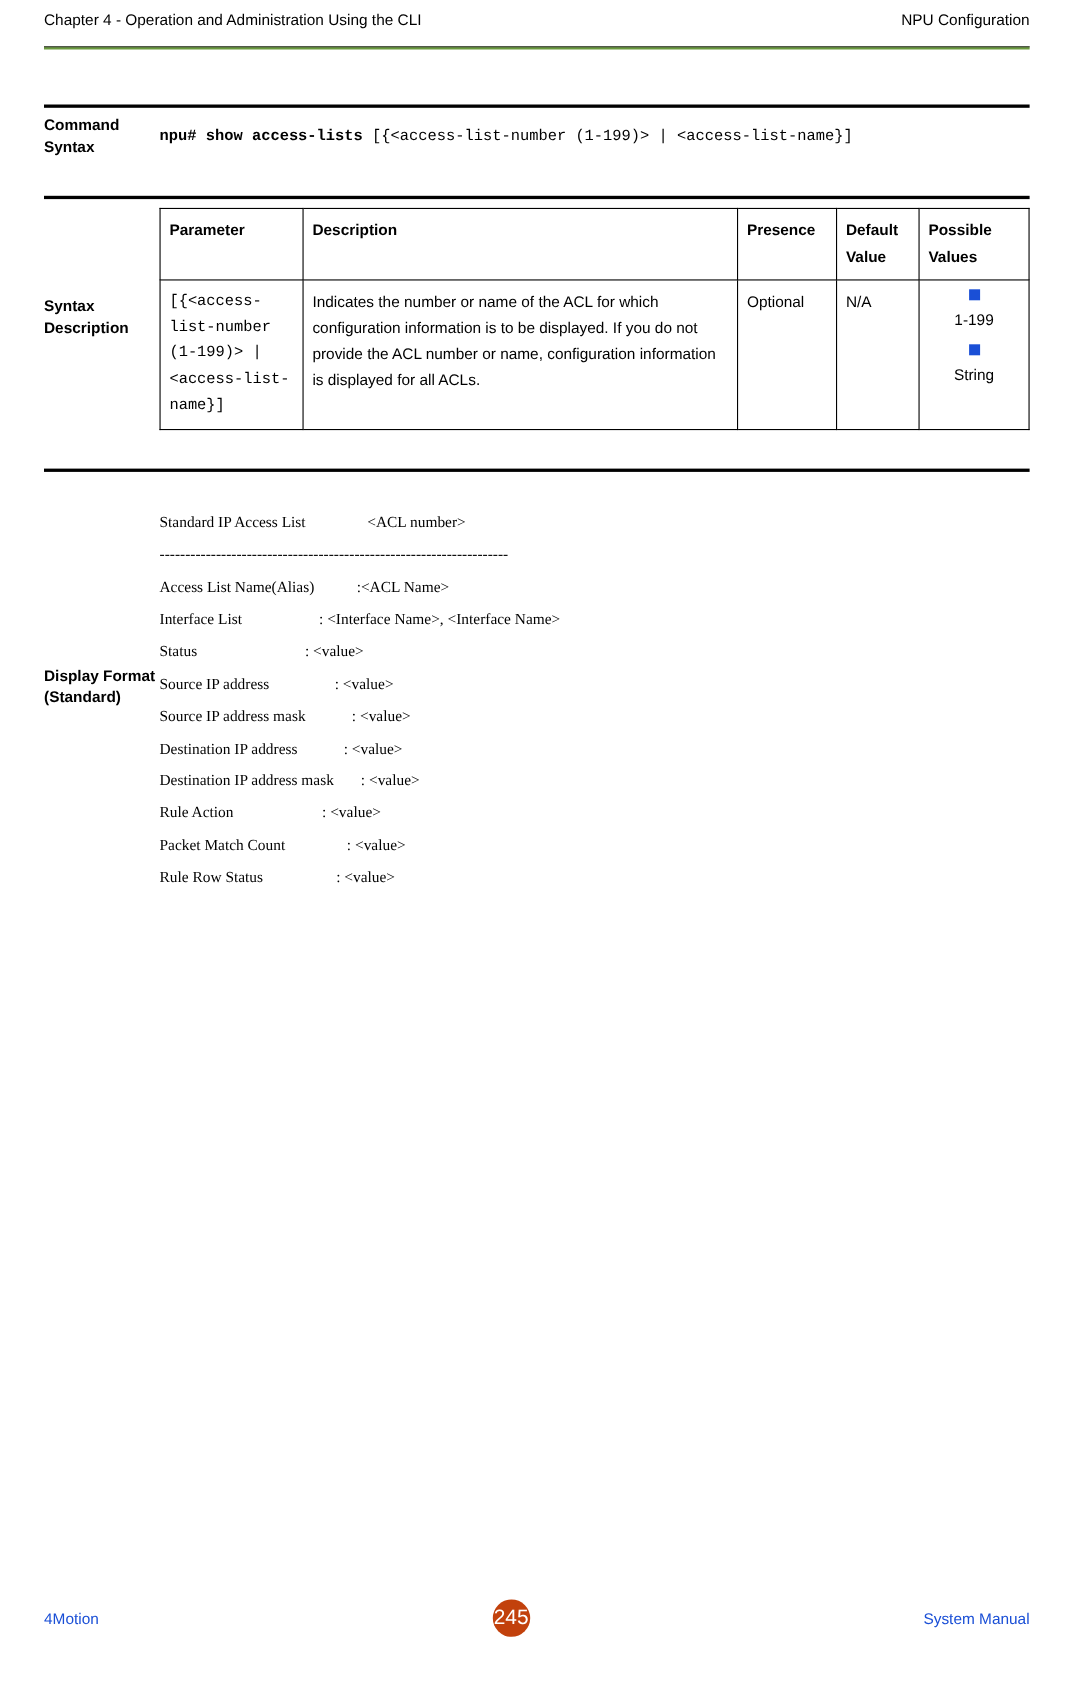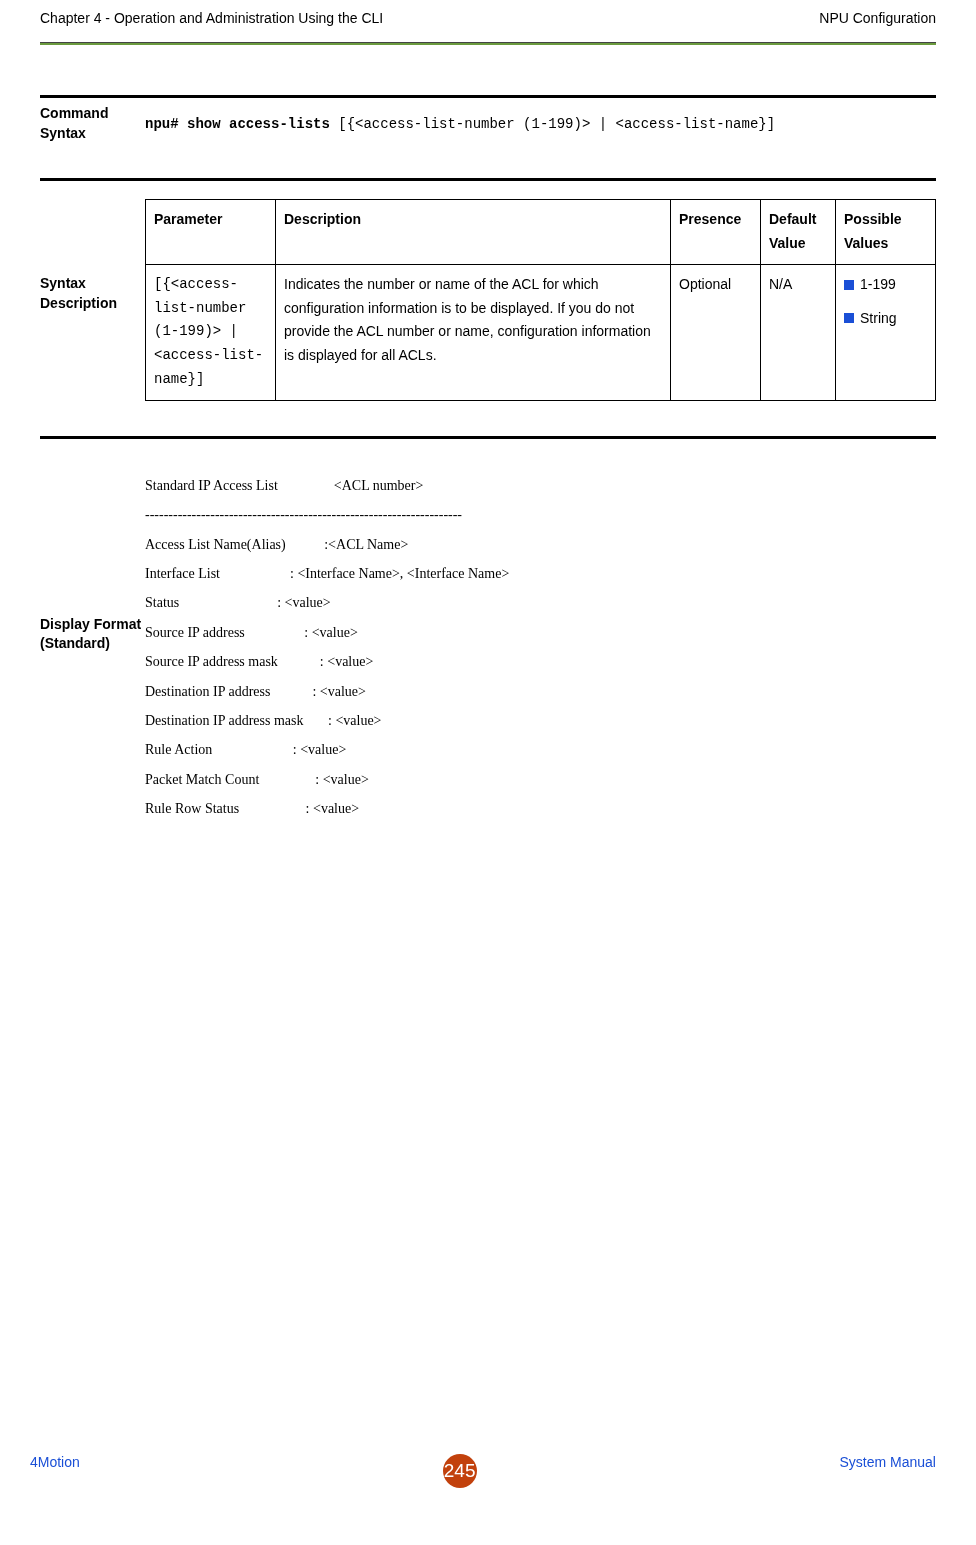--- a/index.html
+++ b/index.html
@@ -51,57 +51,59 @@
     width:100%;
   }
   .mono {
     font-family: "Courier New", Courier, monospace;
     font-size: 14px;
   }
   .bold { font-weight: bold; }
   table.param {
     border-collapse: collapse;
     width: 100%;
-    margin-top: 12px;
+    margin-top: 2px;
     padding-left: 35px;
   }
   table.param th, table.param td {
     border: 1px solid #000;
     padding: 8px 8px;
     vertical-align: top;
     font-size: 14px;
     text-align: left;
     line-height: 1.7;
   }
   table.param th {
     font-weight: bold;
   }
   .bullet-row {
     display:flex;
     align-items:center;
     gap:6px;
     margin-bottom:10px;
+    flex-direction:column;
   }
   .sq {
     width:10px; height:10px; background:#1a4fd6; display:inline-block;
     flex-shrink:0;
   }
   .display-block {
     font-family: Liberation Serif, serif;
     font-size: 14px;
     white-space: pre;
     line-height: 2.1;
     margin-top: 26px;
   }
   .footer {
     position:absolute;
     bottom: 12px;
-    left:30px; right:40px;
+    left:40px; right:40px;
     display:flex;
     justify-content:space-between;
+    align-items:center;
     color:#1a4fd6;
     font-size:14px;
   }
   .page-badge {
     background:#c2410c;
     color:#fff;
     border-radius:50%;
     width:34px; height:34px;
     display:flex; align-items:center; justify-content:center;
     font-size:19px;

